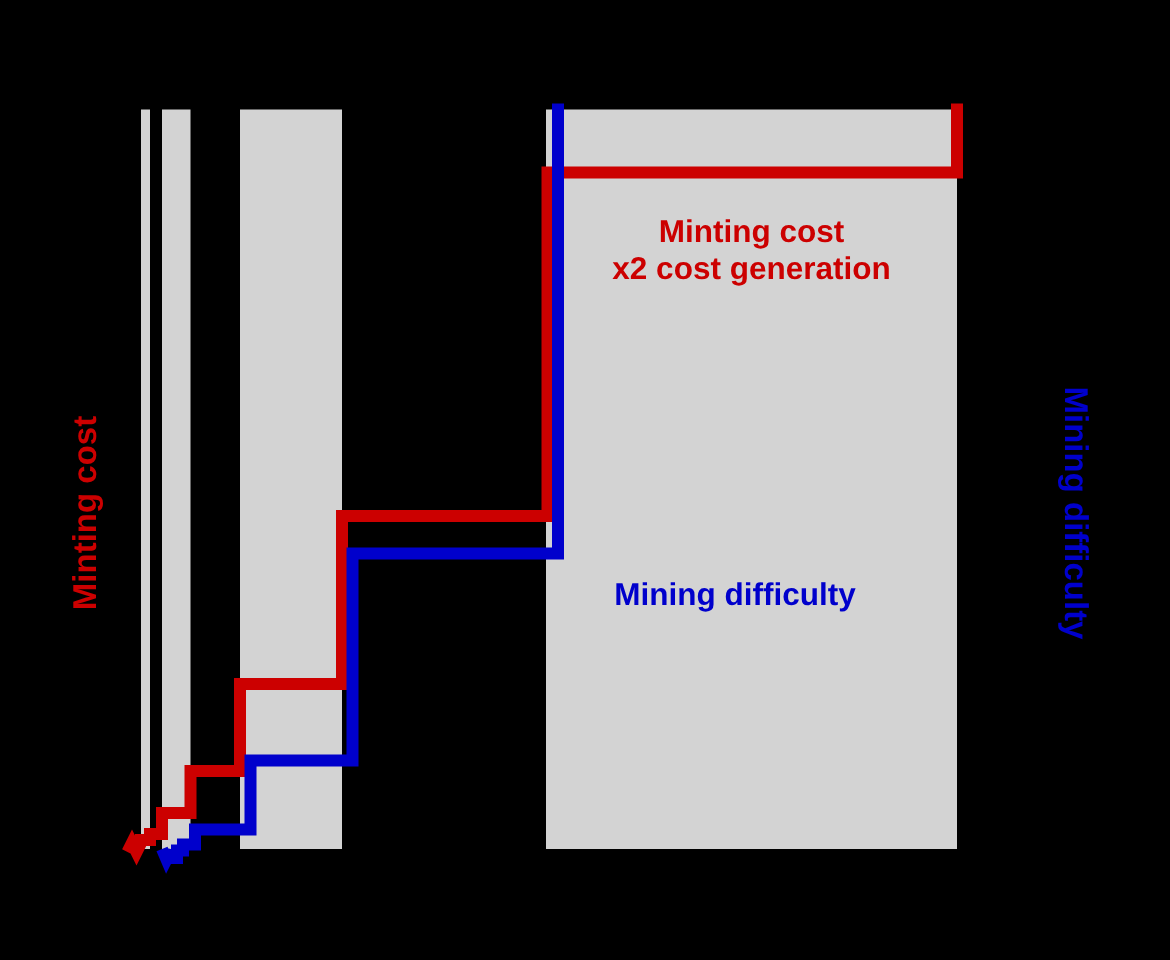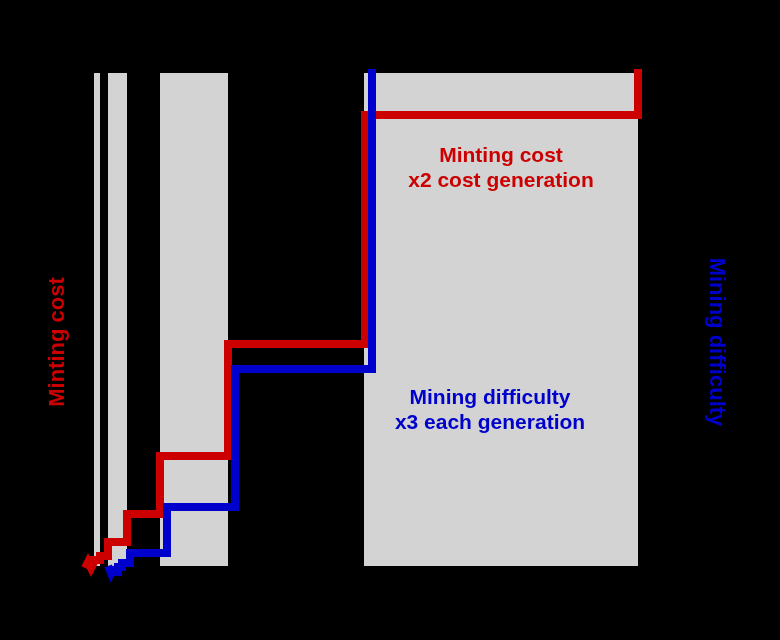--- a/index.html
+++ b/index.html
@@ -59,20 +59,19 @@
       <polyline points="108,550 111,557 114,551 114,556 118,556 118,551 122,551 122,547 130,547 130,537 167,537 167,491 235,491 235,353 372,353 372,53" fill="none" stroke="#0000cc" stroke-width="8" stroke-linecap="butt" stroke-linejoin="miter"></polyline>
     </svg>
 
   <div class="annotation" id="red-annotation" style="color: rgb(204, 0, 0); left: 501px; top: 126px;">
     <div>Minting cost</div>
     <div>x2 cost generation</div>
   </div>
 
   <div class="annotation" id="blue-annotation" style="color: rgb(0, 0, 204); left: 490px; top: 368px;">
     <div>Mining difficulty</div>
-    <div>x3 each generation</div>
   </div>
 
   <div class="axis-label left" id="left-axis-label" style="color: rgb(204, 0, 0); left: 57px; top: 326px;">Minting cost</div>
 
   <div class="axis-label right" id="right-axis-label" style="color: rgb(0, 0, 204); left: 717px; top: 326px;">Mining difficulty</div>
 
 </div>
 
 </body></html>

